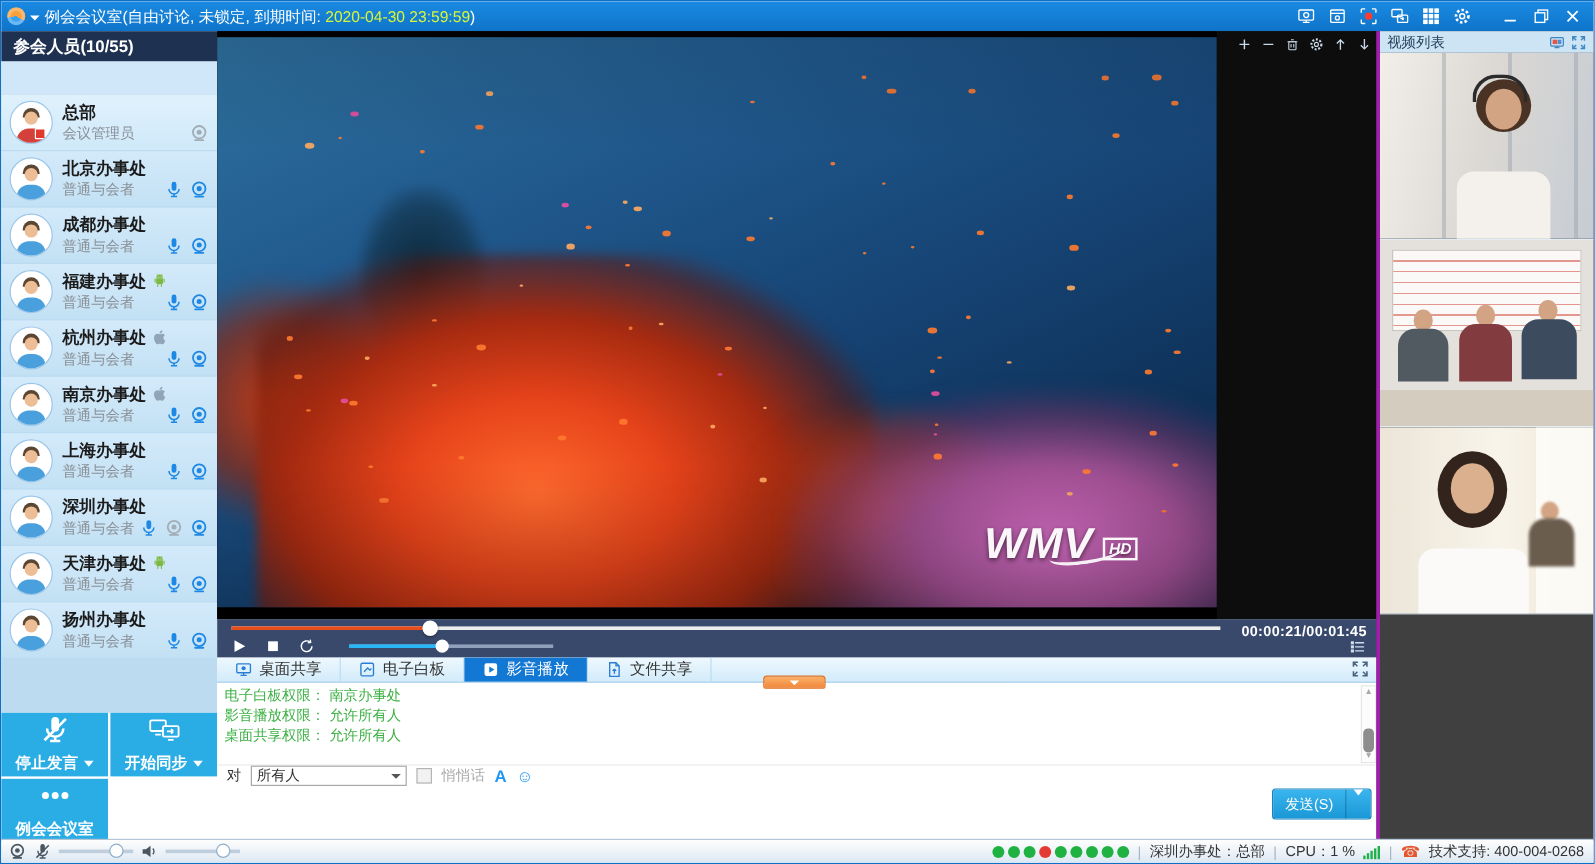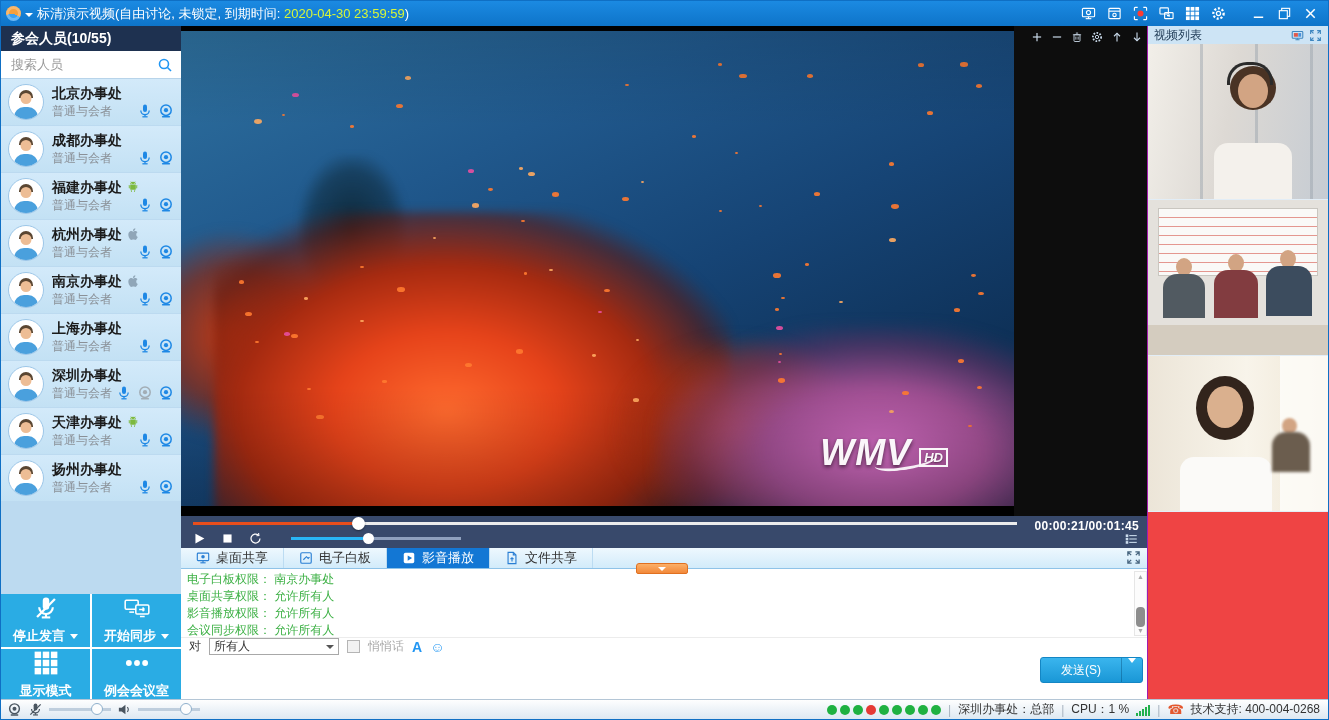--- a/index.html
+++ b/index.html
@@ -121,25 +121,25 @@
   .chat-toolbar{height:18px;border-top:1px solid #ececec;display:flex;align-items:center;gap:8px;padding:0 8px;font-size:12px;color:#333;box-sizing:border-box}
   .sel{width:120px;height:15px;border:1px solid #a8a8a8;background:#fff;font-size:12px;display:flex;align-items:center;padding:0 4px;cursor:pointer}
   .sel-caret{margin-left:auto;width:0;height:0;border-left:4px solid transparent;border-right:4px solid transparent;border-top:4px solid #555}
   .cb{width:11px;height:11px;border:1px solid #b5b5b5;background:#f2f2f2;cursor:pointer}
   .whisper{color:#aaa}
   .font-btn{color:#2196f3;font-weight:bold;font-size:14px;cursor:pointer}
   .smiley{color:#2196f3;font-size:14px;cursor:pointer}
   .chat-input{height:30px;position:relative;cursor:text}
   .send-btn{position:absolute;right:6px;top:2px;height:24px;display:flex;align-items:center;background:linear-gradient(#3ab5ee,#1a97d6);
     border:1px solid #1486c4;border-radius:3px;color:#fff;font-size:12px;cursor:pointer}
-  .send-main{padding:0 20px;border-right:1px solid rgba(0,60,100,.35);height:100%;display:flex;align-items:center}
+  .send-main{padding:0 10px;border-right:1px solid rgba(0,60,100,.35);height:100%;display:flex;align-items:center}
   .send-caret{padding:0 6px}
 
   
-  #right{position:absolute;right:0;top:25px;width:181px;height:675px;background:#ef4444;border-left:1px solid #a21caf;box-sizing:border-box}
+  #right{position:absolute;right:0;top:25px;width:181px;height:675px;background:#404040;border-left:3px solid #a21caf;box-sizing:border-box}
   .right-header{height:18px;background:#cde4f5;display:flex;align-items:center;font-size:12px;color:#1e3a55;padding:0 6px;gap:5px}
   .rh-icons{margin-left:auto;display:flex;gap:5px;align-items:center}
   .rh-icon{width:13px;height:13px;color:#3f87c0;cursor:pointer}
   .thumb{height:155px;position:relative;overflow:hidden;border-bottom:1px solid #e2edf6;cursor:pointer}
   .t-bg{position:absolute;inset:0}
   .t-board{position:absolute;display:none}
   .t-person{position:absolute;inset:0}
   .hair,.face,.torso,.headset{position:absolute}
   .face{border-radius:50%;background:#d2a483}
   .hair{border-radius:50%;background:#3a2b1f}
@@ -192,21 +192,21 @@
   .phone{color:#e4572e;font-size:13px}
 </style>
 </head>
 <body>
 
 <div id="app">
 
   <div id="titlebar">
     <span class="logo"></span>
     <span class="logo-caret"></span>
-    <span class="tb-title"><span>标清演示视频(自由讨论, 未锁定, 到期时间: </span><span class="tb-date">2020-04-30 23:59:59</span><span>)</span></span>
+    <span class="tb-title"><span>例会会议室(自由讨论, 未锁定, 到期时间: </span><span class="tb-date">2020-04-30 23:59:59</span><span>)</span></span>
     <span class="tb-icons">
         <span class="tb-icon">
           <svg viewBox="0 0 16 16" fill="none" stroke="currentColor" stroke-width="1.2">
             <rect x="1.5" y="2.5" width="13" height="9" rx="1"></rect>
             <circle cx="8" cy="7" r="2.2"></circle>
             <line x1="8" y1="11.5" x2="8" y2="13.5"></line>
             <line x1="5" y1="13.5" x2="11" y2="13.5"></line>
           </svg>
         </span>
         <span class="tb-icon">
@@ -263,30 +263,47 @@
           <svg viewBox="0 0 16 16" stroke="currentColor" stroke-width="1.6">
             <line x1="3.5" y1="3.5" x2="12.5" y2="12.5"></line>
             <line x1="12.5" y1="3.5" x2="3.5" y2="12.5"></line>
           </svg>
         </span>
       </span>
   </div>
 
   <div id="sidebar">
     <div class="side-header">参会人员(10/55)</div>
-    <div class="side-search">
-      <input class="search" placeholder="搜索人员" style="">
-      <span class="search-icon">
-          <svg viewBox="0 0 16 16" fill="none" stroke="currentColor" stroke-width="1.6">
-            <circle cx="7" cy="7" r="4.5"></circle>
-            <line x1="10.5" y1="10.5" x2="14" y2="14"></line>
-          </svg>
-        </span>
-    </div>
     <div class="plist">
+        <div class="prow selected">
+    <div class="avatar red">
+      <span class="av-hair"></span>
+            <span class="av-head"></span>
+            <span class="av-body"></span>
+            <span class="av-badge"></span>
+    </div>
+    <div class="pmain">
+      <div class="pname-line">
+        <span class="pname">总部</span>
+
+      </div>
+      <div class="prole-line">
+        <span class="prole">会议管理员</span>
+        <span class="picons">
+                <span class="picon gray">
+                  <svg viewBox="0 0 16 16">
+                    <circle cx="8" cy="7.2" r="5.2" fill="none" stroke="currentColor" stroke-width="1.5"></circle>
+                    <circle cx="8" cy="7.2" r="2.1" fill="currentColor"></circle>
+                    <path d="M4.6 13.8h6.8" stroke="currentColor" stroke-width="1.5" stroke-linecap="round"></path>
+                  </svg>
+                </span>
+              </span>
+      </div>
+    </div>
+  </div>
         <div class="prow">
     <div class="avatar blue">
       <span class="av-hair"></span>
             <span class="av-head"></span>
             <span class="av-body"></span>
     </div>
     <div class="pmain">
       <div class="pname-line">
         <span class="pname">北京办事处</span>
 
@@ -643,38 +660,20 @@
               <rect x="1" y="1.5" width="11" height="7.5" rx="1"></rect>
               <line x1="4.5" y1="11.5" x2="8.5" y2="11.5"></line>
               <rect x="10" y="5.5" width="11" height="7.5" rx="1" fill="#2aace4"></rect>
               <line x1="13.5" y1="15.2" x2="17.5" y2="15.2"></line>
               <path d="M12.8 9.2h4.5m0 0l-1.6-1.6m1.6 1.6l-1.6 1.6"></path>
             </svg>
           </span>
         <span class="blabel">
             <span>开始同步</span>
             <span class="caret"></span>
-          </span>
-      </div>
-      <div class="big-btn">
-        <span class="bicon">
-            <svg viewBox="0 0 16 16" fill="currentColor">
-              <rect x="1" y="1" width="4" height="4"></rect>
-              <rect x="6" y="1" width="4" height="4"></rect>
-              <rect x="11" y="1" width="4" height="4"></rect>
-              <rect x="1" y="6" width="4" height="4"></rect>
-              <rect x="6" y="6" width="4" height="4"></rect>
-              <rect x="11" y="6" width="4" height="4"></rect>
-              <rect x="1" y="11" width="4" height="4"></rect>
-              <rect x="6" y="11" width="4" height="4"></rect>
-              <rect x="11" y="11" width="4" height="4"></rect>
-            </svg>
-          </span>
-        <span class="blabel">
-            <span>显示模式</span>
           </span>
       </div>
       <div class="big-btn">
         <span class="bicon">
             <svg viewBox="0 0 16 16" fill="currentColor">
               <circle cx="3" cy="8" r="1.8"></circle>
               <circle cx="8" cy="8" r="1.8"></circle>
               <circle cx="13" cy="8" r="1.8"></circle>
             </svg>
           </span>
@@ -899,23 +898,22 @@
         <span class="expand-btn">
           <svg viewBox="0 0 16 16" fill="none" stroke="currentColor" stroke-width="1.4">
             <path d="M6 2H2v4M10 2h4v4M14 10v4h-4M2 10v4h4M2 2l3.5 3.5M14 2l-3.5 3.5M14 14l-3.5-3.5M2 14l3.5-3.5"></path>
           </svg>
         </span>
     </div>
 
     <div class="chat">
       <div class="chat-msgs">
         <div class="cmsg">电子白板权限： 南京办事处</div>
+          <div class="cmsg">影音播放权限： 允许所有人</div>
           <div class="cmsg">桌面共享权限： 允许所有人</div>
-          <div class="cmsg">影音播放权限： 允许所有人</div>
-          <div class="cmsg">会议同步权限： 允许所有人</div>
           <div class="chat-scroll">
           <span class="cs-up">▲</span>
           <span class="cs-thumb"></span>
           <span class="cs-down">▼</span>
         </div>
       </div>
       <div class="chat-toolbar">
         <span>对</span>
         <div class="sel">
           <span>所有人</span>

